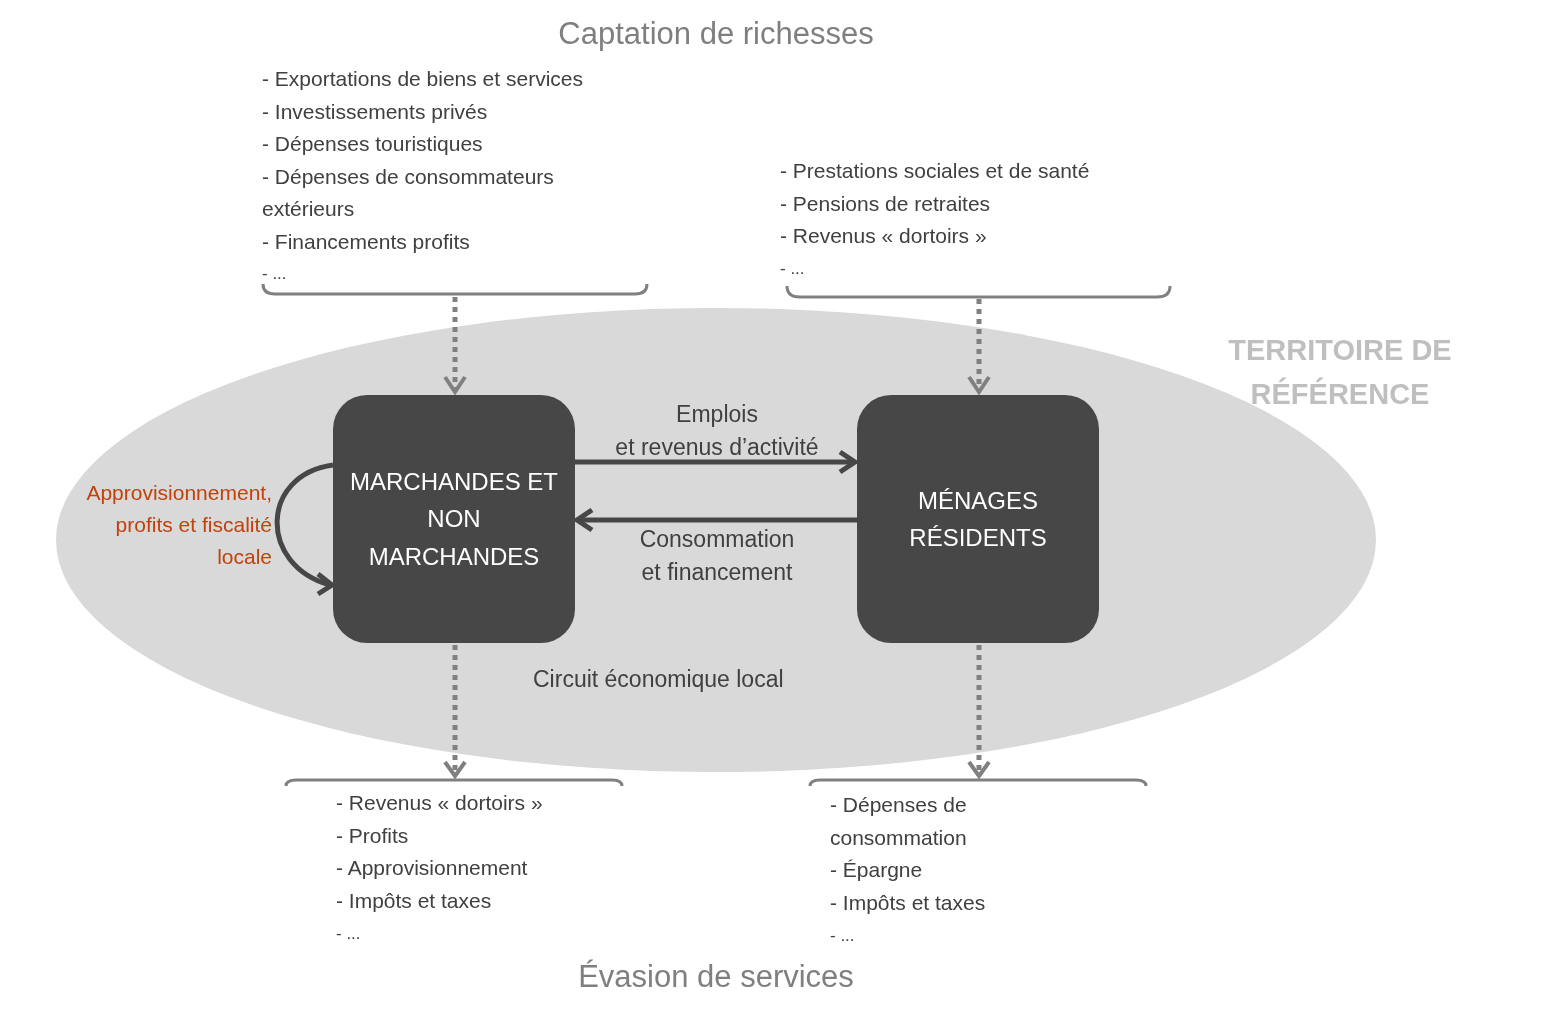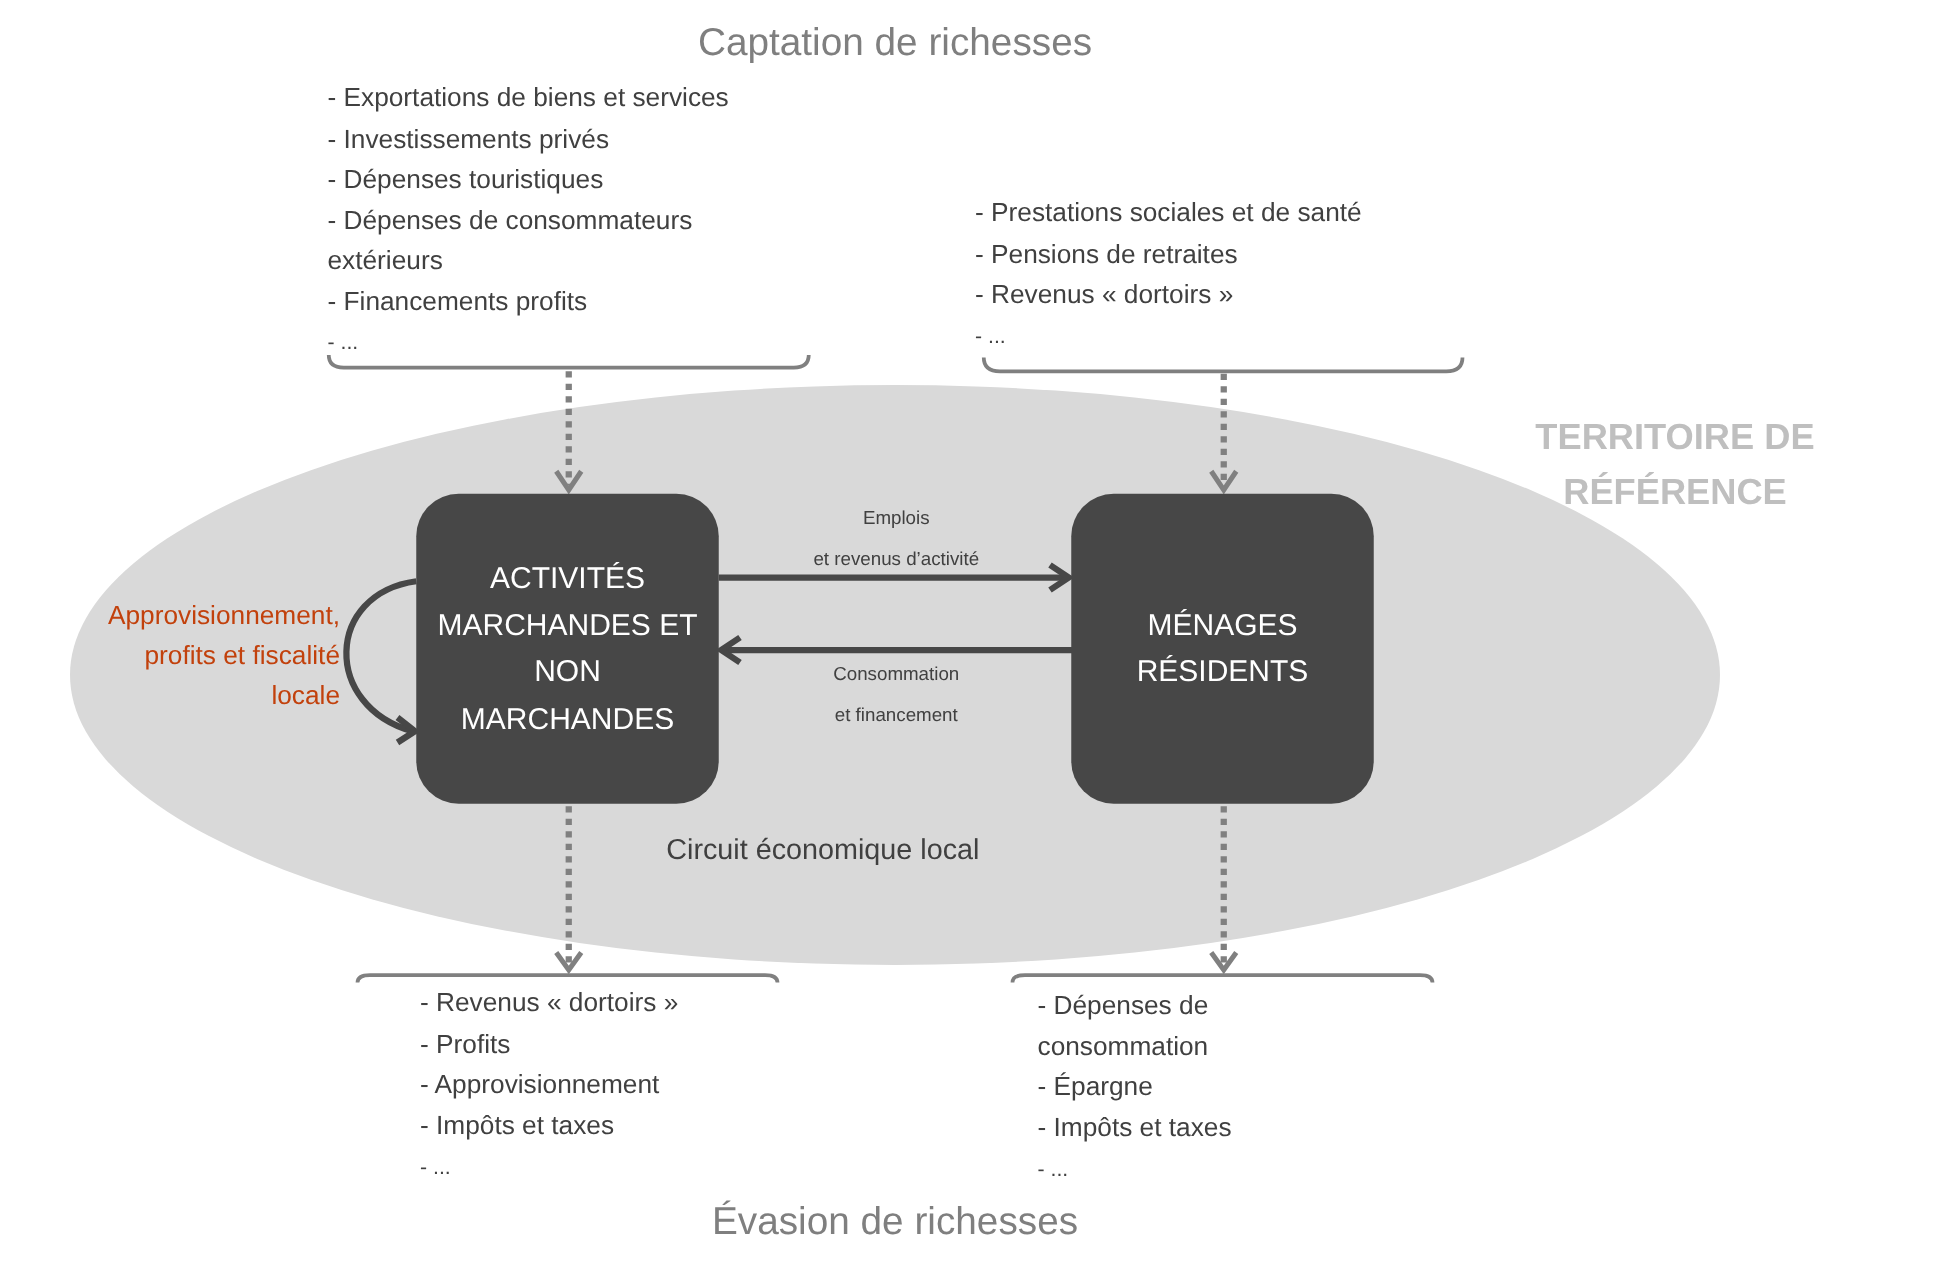--- a/index.html
+++ b/index.html
@@ -8,21 +8,21 @@
     .abs { position: absolute; }
     svg.bg { position: absolute; left: 0; top: 0; }
     .section-title { font-size: 31px; color: #7f7f7f; text-align: center; white-space: nowrap; }
     .list { font-size: 21px; color: #404040; line-height: 32.6px; }
     .list .item { white-space: nowrap; }
     .list.right { text-align: left; }
     .box { background: #474747; border-radius: 34px; color: #ffffff;
            display: flex; align-items: center; justify-content: center; text-align: center;
            font-size: 24px; line-height: 37.5px; }
     .box .ln { display: block; white-space: nowrap; }
-    .flow-label { font-size: 15px; color: #404040; text-align: center; line-height: 33px; white-space: nowrap; }
+    .flow-label { font-size: 23px; color: #404040; text-align: center; line-height: 33px; white-space: nowrap; }
     .loop-label { font-size: 21px; color: #c2410c; text-align: right; line-height: 32px; white-space: nowrap; }
     .circuit { font-size: 23px; color: #404040; white-space: nowrap; }
     .territory { font-size: 29px; color: #bfbfbf; font-weight: bold; text-align: center; line-height: 44px; white-space: nowrap; }
   </style>
 </head>
 <body>
 
 <svg class="bg" width="1546" height="1025">
   <ellipse cx="716" cy="540" rx="660" ry="232" fill="#d9d9d9"></ellipse>
 
@@ -60,21 +60,21 @@
     <polyline points="592,510 577,520 592,530" fill="none" stroke="#474747" stroke-width="5"></polyline>
   </g>
 
   <g>
     <path d="M333 465 C 260 475, 258 565, 330 585" fill="none" stroke="#474747" stroke-width="5"></path>
     <polyline points="318,574 332,585 318,594" fill="none" stroke="#474747" stroke-width="5"></polyline>
   </g>
 </svg>
 
 <div class="abs section-title" style="left:516px; top:16px; width:400px;">Captation de richesses</div>
-<div class="abs section-title" style="left:516px; top:959px; width:400px;">Évasion de richesses</div>
+<div class="abs section-title" style="left:516px; top:959px; width:400px;">Évasion de services</div>
 
 <div class="abs territory" style="left:1190px; top:328px; width:300px;">
   <div>TERRITOIRE DE</div>
   <div>RÉFÉRENCE</div>
 </div>
 
 <div class="abs list" style="left:262px; top:63px;">
   <div class="item">- Exportations de biens et services</div>
   <div class="item">- Investissements privés</div>
   <div class="item">- Dépenses touristiques</div>
@@ -86,21 +86,20 @@
 
 <div class="abs list right" style="left:780px; top:155px; width:376px;">
   <div class="item">- Prestations sociales et de santé</div>
   <div class="item">- Pensions de retraites</div>
   <div class="item">- Revenus « dortoirs »</div>
   <div class="item" style="font-size:17px; line-height:32px;">- ...</div>
 </div>
 
 <div class="abs box" style="left:333px; top:395px; width:242px; height:248px;">
   <div>
-    <span class="ln">ACTIVITÉS</span>
     <span class="ln">MARCHANDES ET</span>
     <span class="ln">NON</span>
     <span class="ln">MARCHANDES</span>
   </div>
 </div>
 
 <div class="abs box" style="left:857px; top:395px; width:242px; height:248px;">
   <div>
     <span class="ln">MÉNAGES</span>
     <span class="ln">RÉSIDENTS</span>

